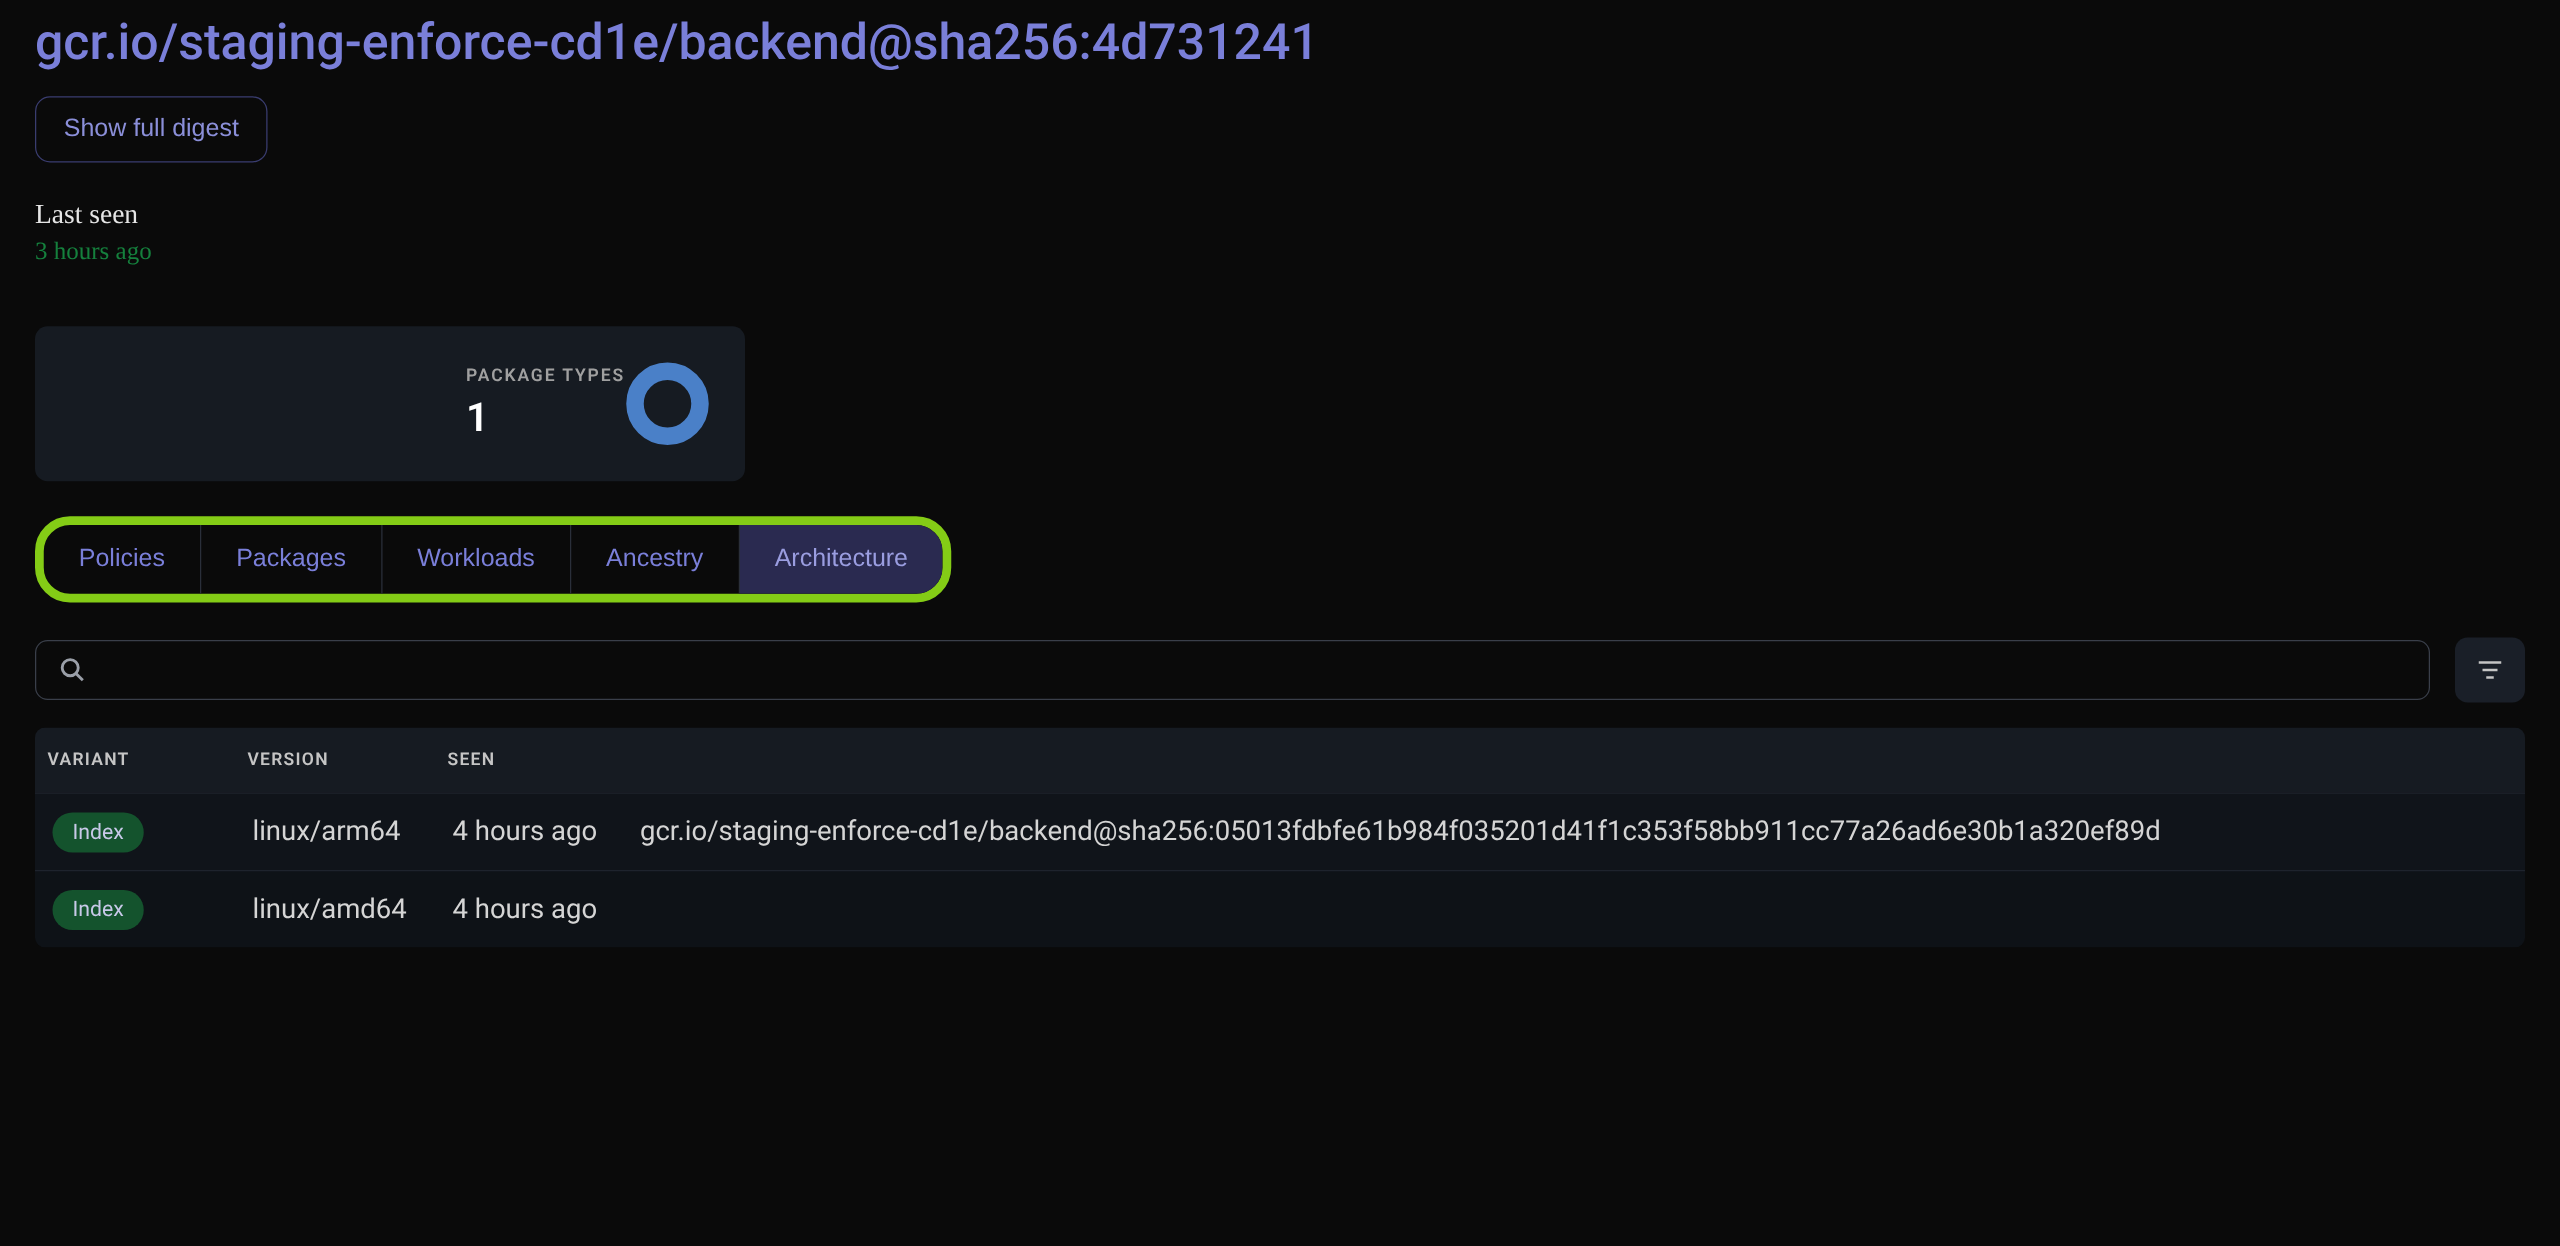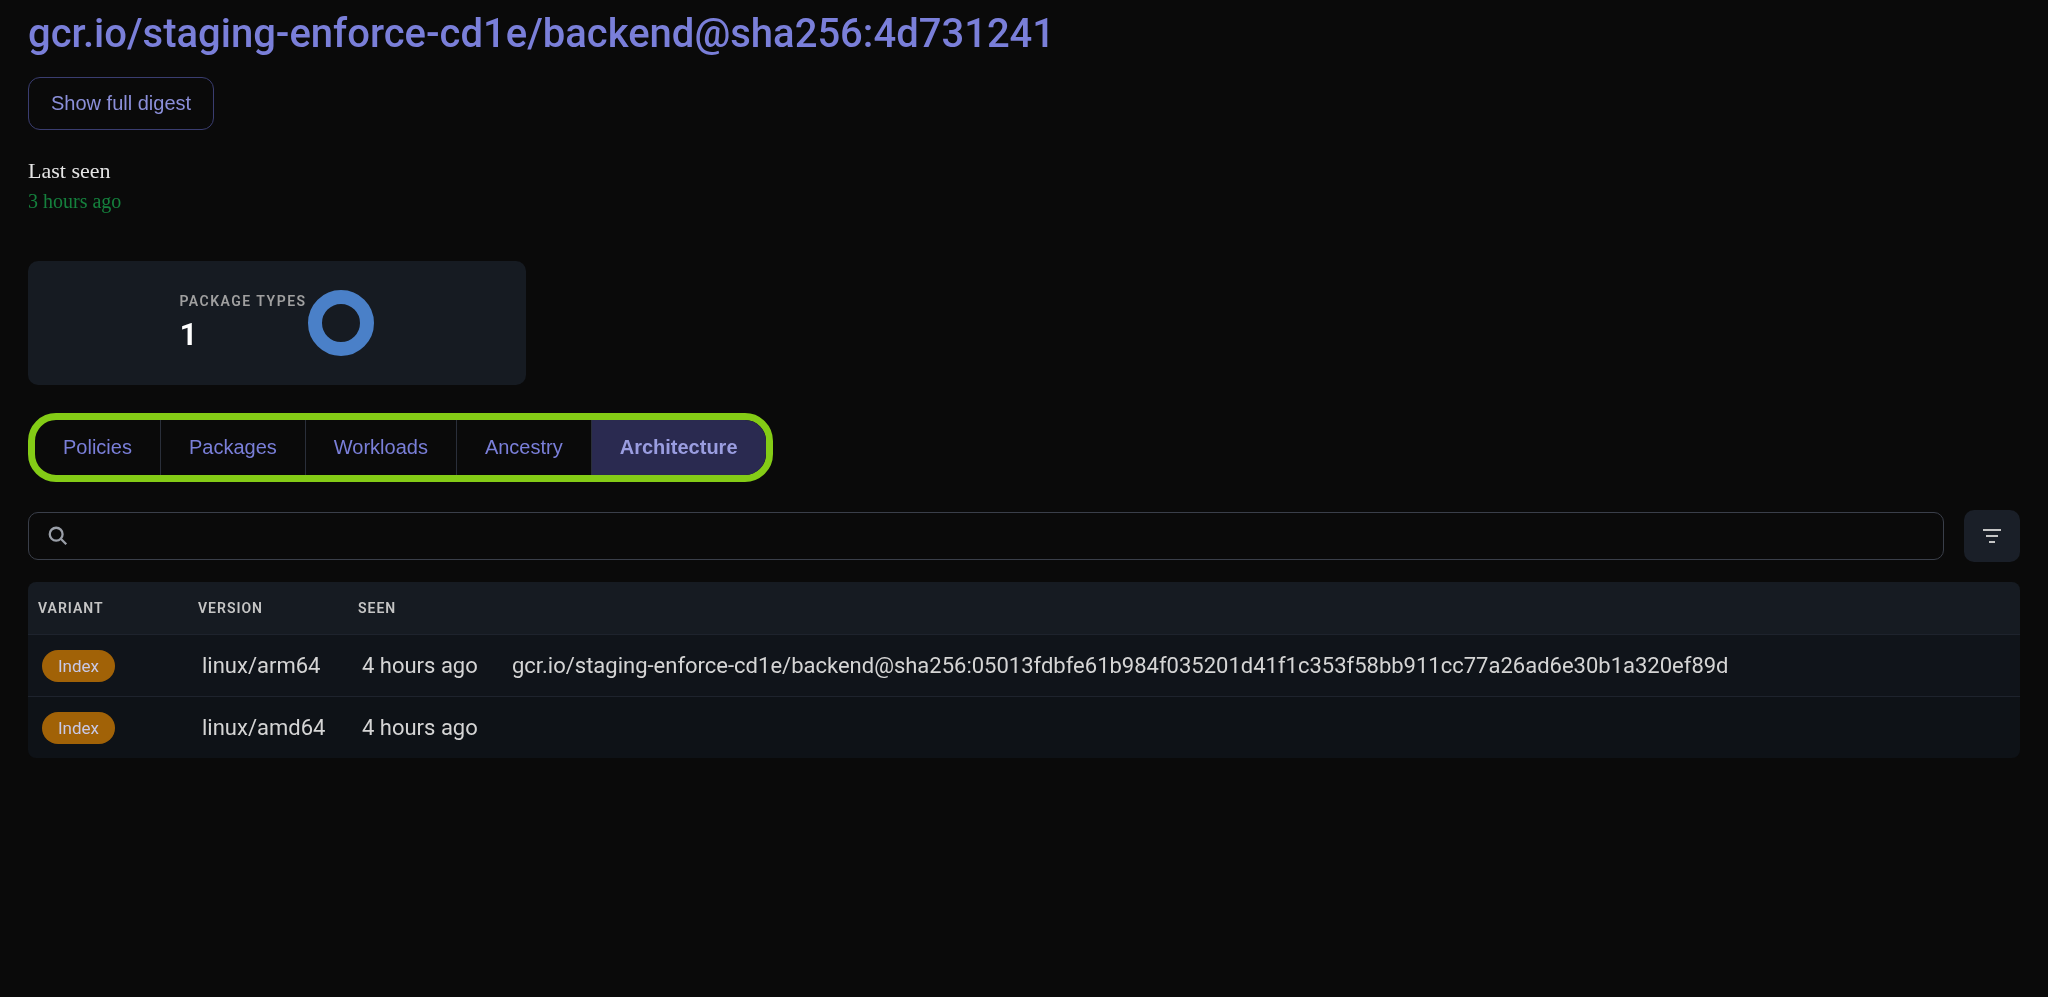--- a/index.html
+++ b/index.html
@@ -45,22 +45,22 @@
       font-size: 20px;
       color: #15803d;
     }
     .card {
       margin: 20px 0 28px 28px;
       background: #161b22;
       border-radius: 10px;
       padding: 28px 28px;
       display: flex;
       align-items: center;
-      justify-content: center;
-      width: 498px;
+      justify-content: flex-end;
+      width: 568px;
     }
     .card-text {
       display: flex;
       flex-direction: column;
     }
     .card-label {
       font-size: 14px;
       letter-spacing: 1.5px;
       color: #a0a0a0;
       font-weight: 600;
@@ -91,21 +91,20 @@
       border: none;
       border-right: 1px solid #2a2f3a;
       cursor: pointer;
     }
     .tab:last-child {
       border-right: none;
     }
     .tab.active {
       background: #2a2a50;
       color: #9a9de0;
-      font-weight: bold;
     }
     .search-row {
       display: flex;
       align-items: center;
       gap: 20px;
       margin: 28px 28px 0 28px;
     }
     .search-container {
       flex: 1;
       display: flex;
@@ -168,21 +167,21 @@
       grid-template-columns: 160px 160px 150px 1fr;
       background: #10141a;
       padding: 18px 14px;
       border-top: 1px solid #1e232d;
       align-items: center;
     }
     .table-row:nth-child(odd) {
       background: #0e1217;
     }
     .badge {
-      background: #a16207;
+      background: #14532d;
       color: #c8c9e8;
       padding: 6px 16px;
       border-radius: 16px;
       font-size: 17px;
       width: fit-content;
       margin-top: 12px;
     }
     .td {
       font-size: 22px;
       color: #d5d5d5;

